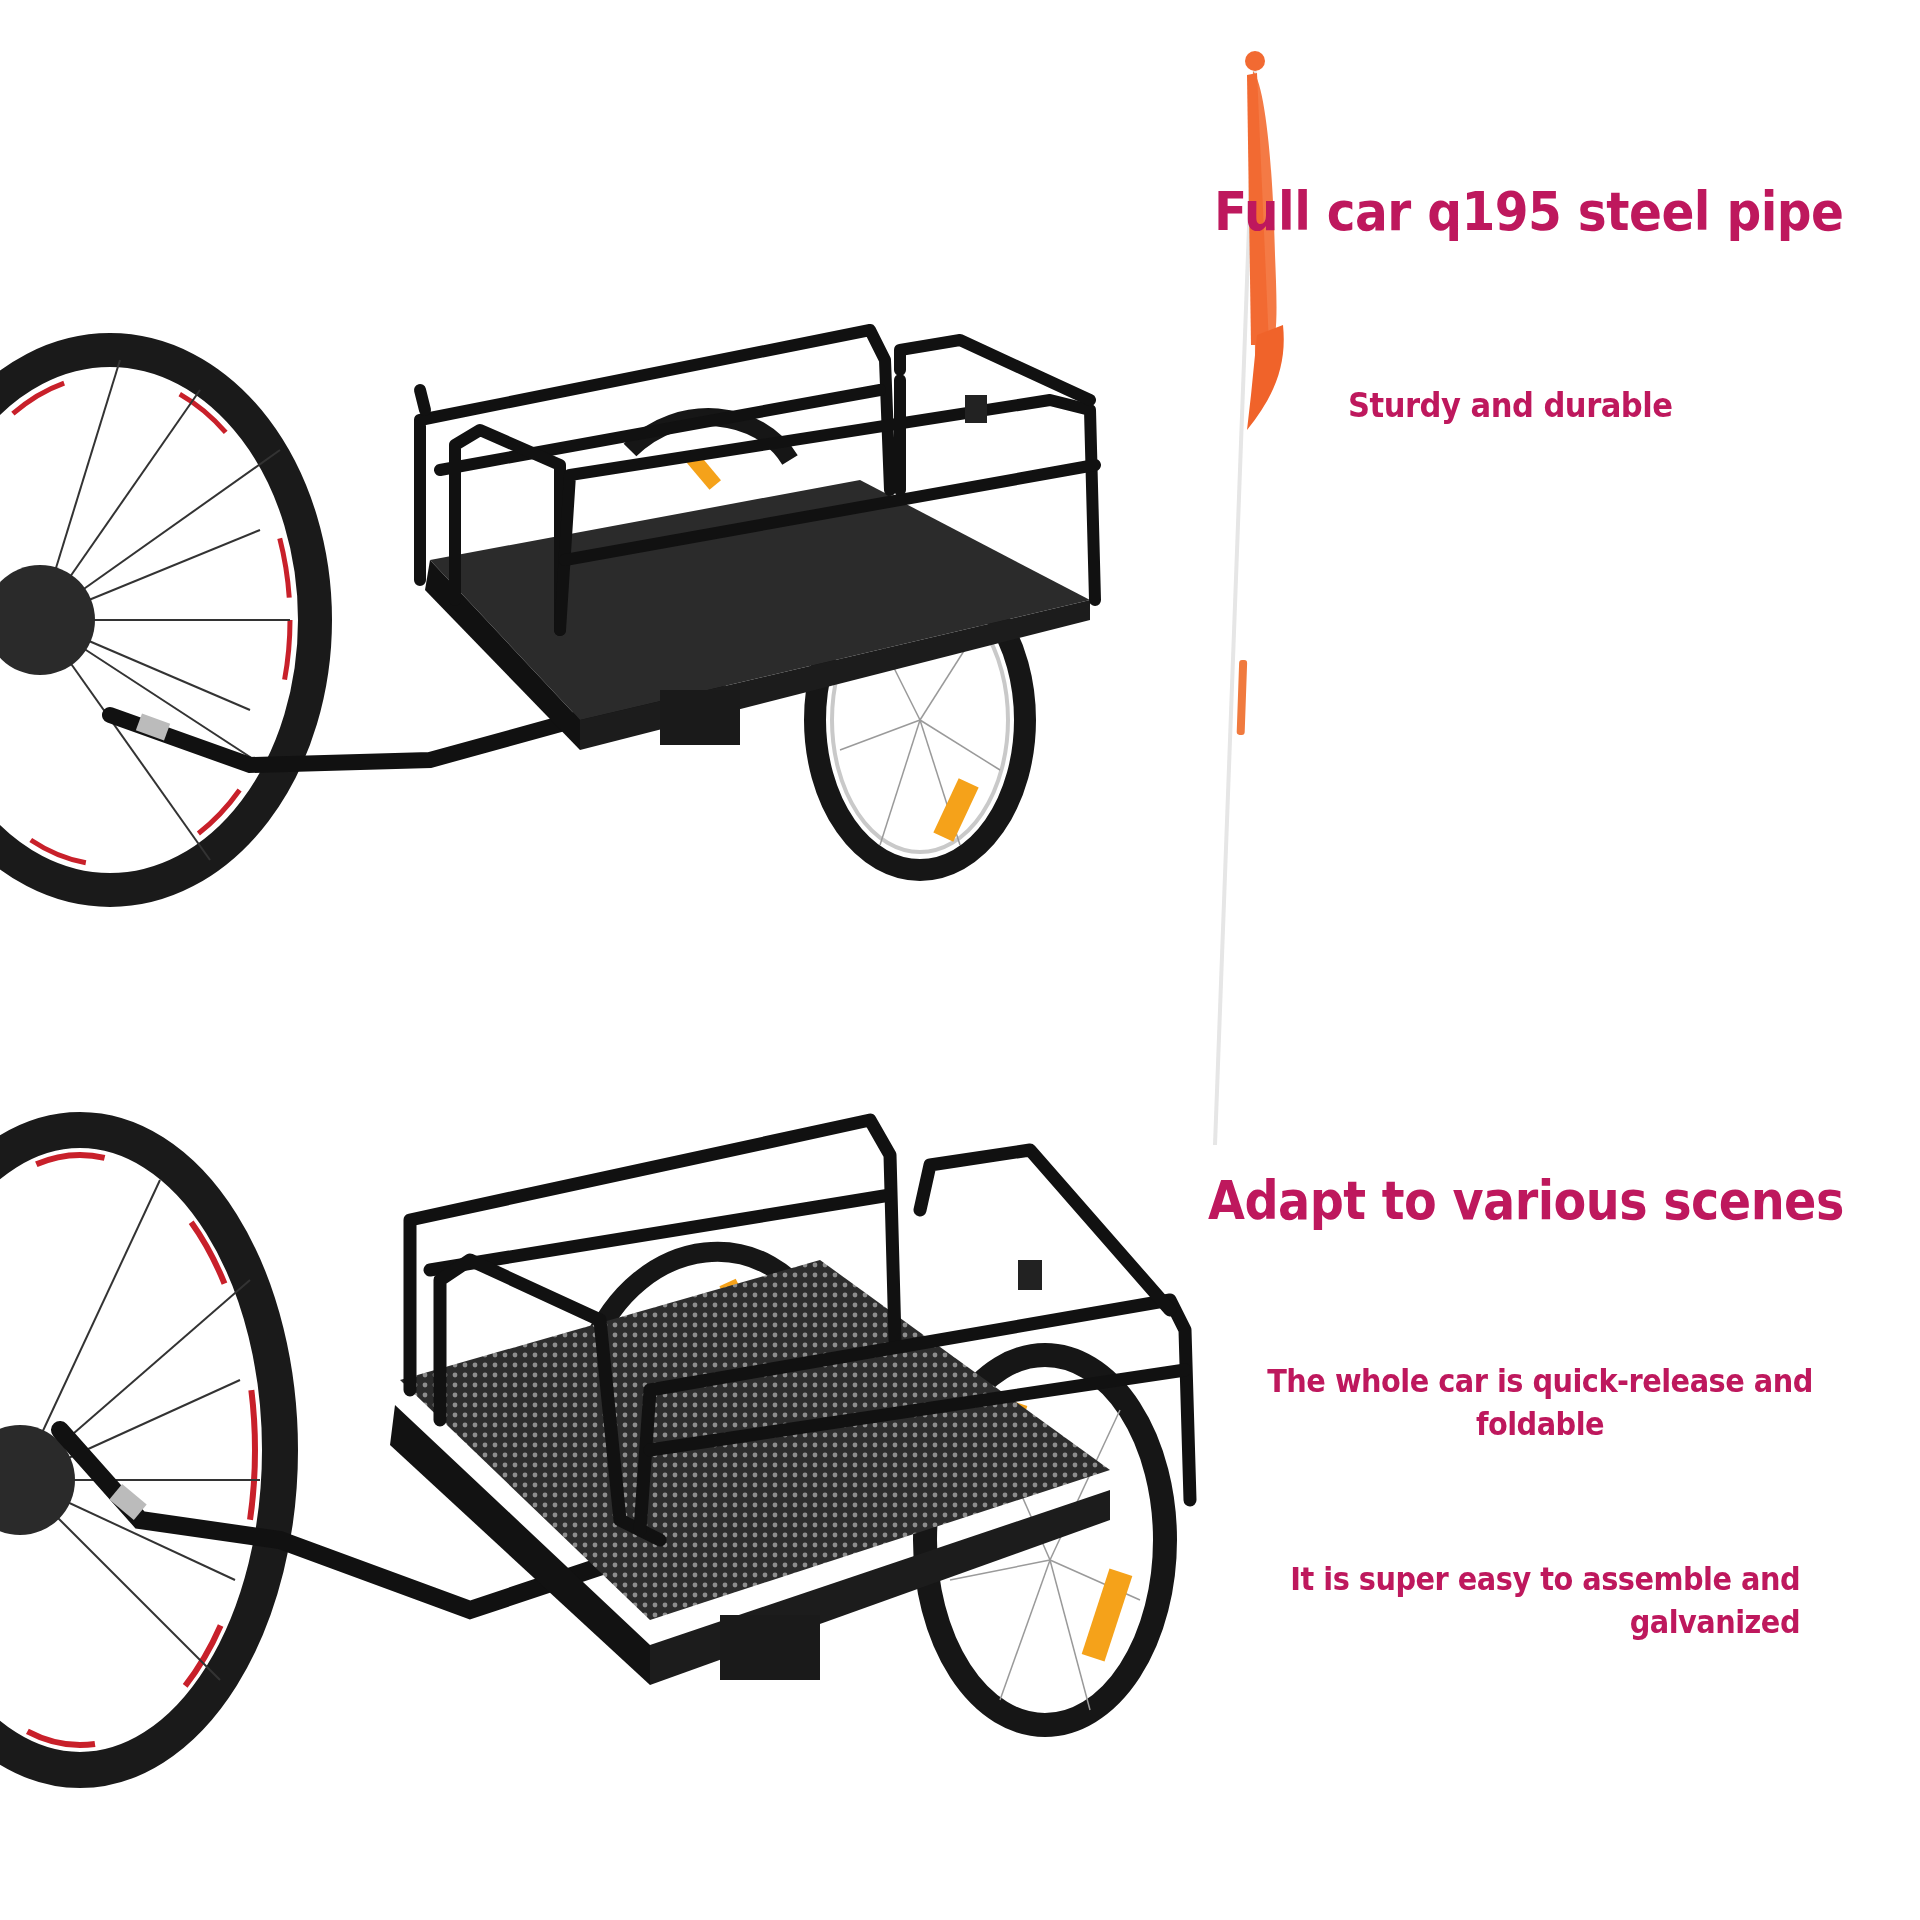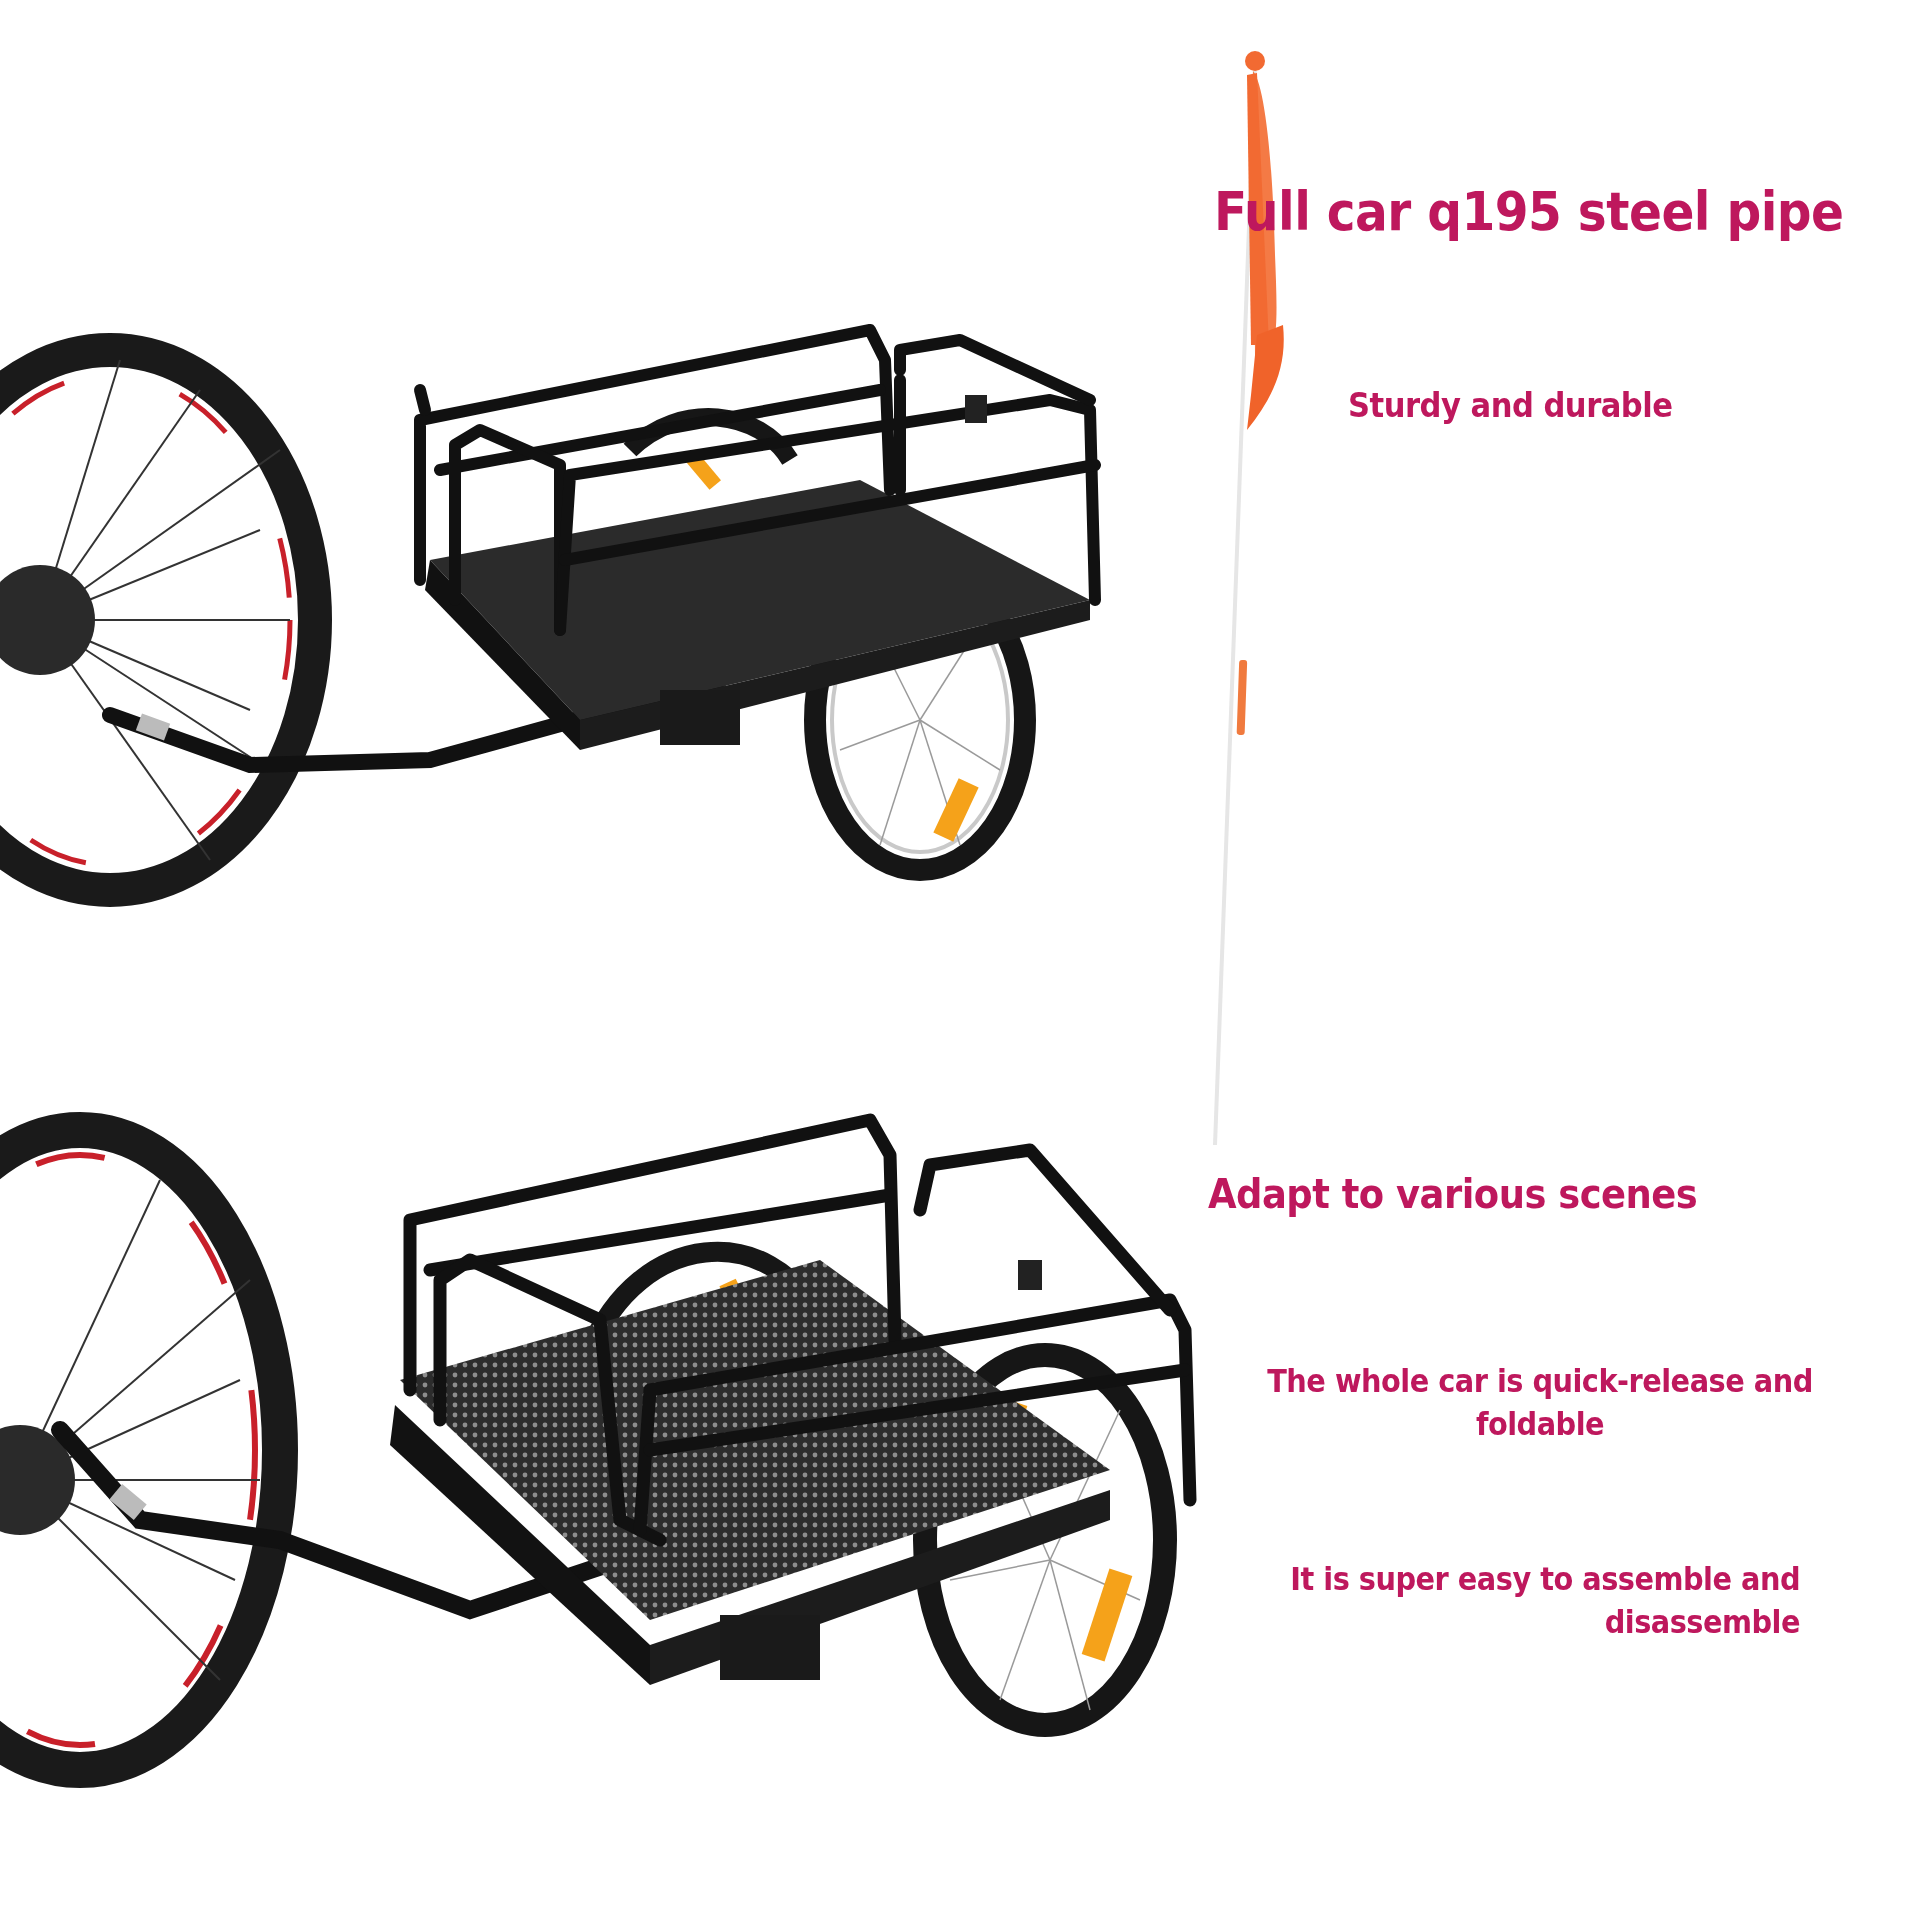--- a/index.html
+++ b/index.html
@@ -129,22 +129,22 @@
       <path d="M440 320 L440 180 L470 160 L600 220 L620 420 L660 440"></path>
       <path d="M640 430 L650 290 L1170 200 L1185 230 L1190 400"></path>
       <path d="M650 350 L1185 270"></path>
       <path d="M920 110 L930 65 L1030 50 L1170 210"></path>
     </g>
     <rect x="1018" y="160" width="24" height="30" fill="#222"></rect>
   </svg>
 
   <div class="feat" style="left:1214px;top:180px;font-size:54px;">Full car q195 steel pipe</div>
   <div class="feat" style="left:1348px;top:385px;font-size:34px;">Sturdy and durable</div>
-  <div class="feat" style="left:1208px;top:1170px;font-size:41px;">Adapt to various scenes</div>
+  <div class="feat" style="left:1208px;top:1170px;font-size:53px;">Adapt to various scenes</div>
   <div class="feat" style="left:1260px;top:1360px;width:560px;font-size:32px;text-align:center;line-height:43px;">
     <div>The whole car is quick-release and</div>
     <div>foldable</div>
   </div>
   <div class="feat" style="left:1270px;top:1558px;width:530px;font-size:32px;text-align:right;line-height:43px;">
     <div>It is super easy to assemble and</div>
-    <div>disassemble</div>
+    <div>galvanized</div>
   </div>
 </div>
 
 </body></html>

